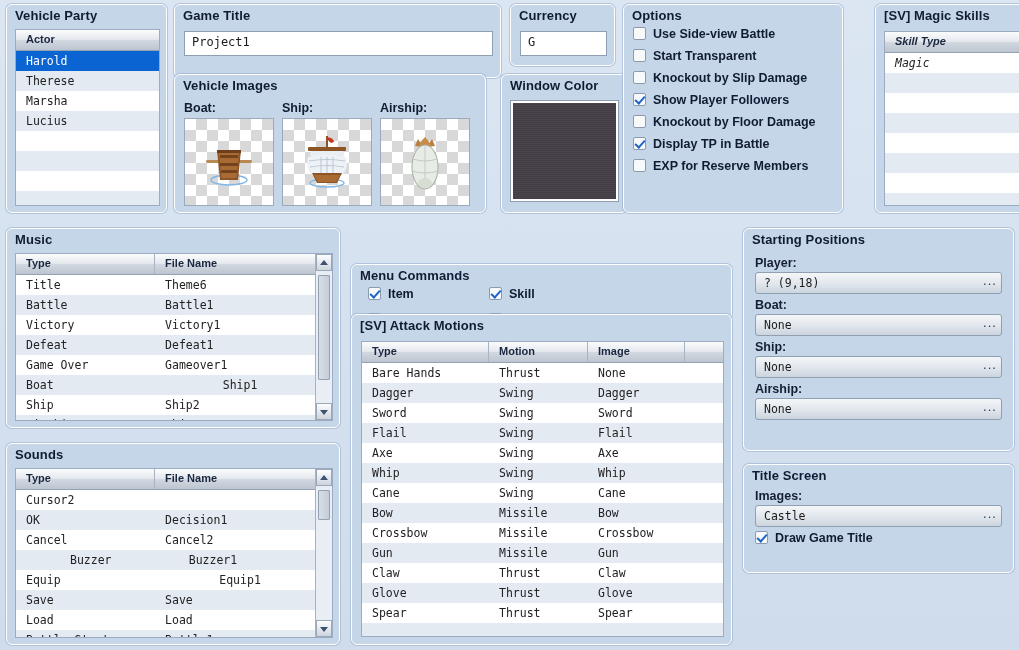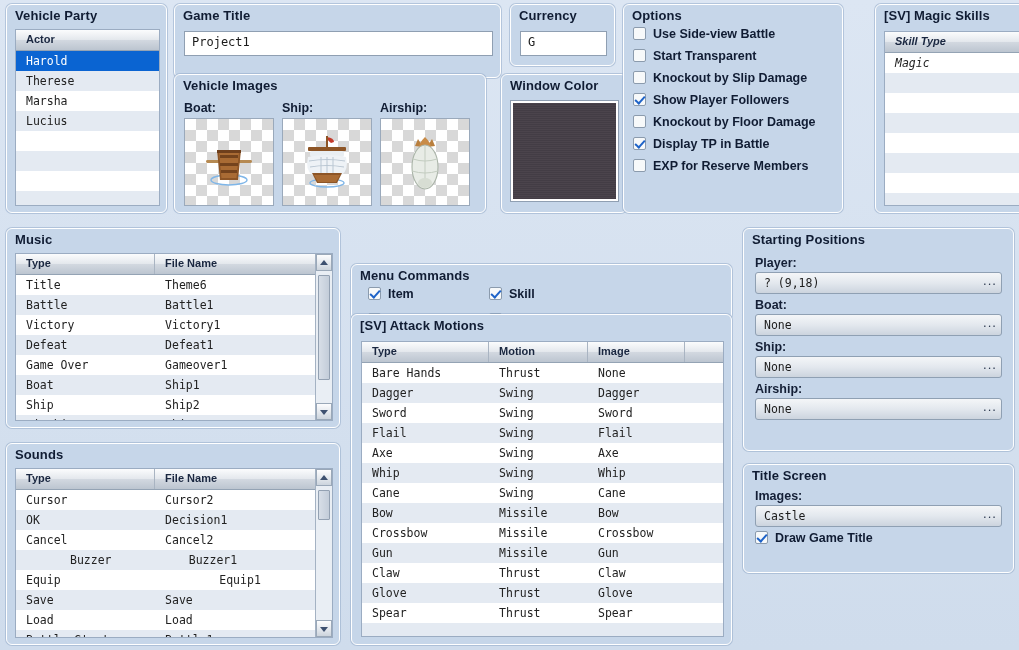--- a/index.html
+++ b/index.html
@@ -431,21 +431,21 @@
         <div class="lrow alt">
           <div class="lc" style="width: 140px;">Defeat</div>
           <div class="lc" style="width: 161px;">Defeat1</div>
         </div>
         <div class="lrow">
           <div class="lc" style="width: 140px;">Game Over</div>
           <div class="lc" style="width: 161px;">Gameover1</div>
         </div>
         <div class="lrow alt">
           <div class="lc" style="width: 140px;">Boat</div>
-          <div class="lc" style="width: 161px;">Ship1</div>
+          <div class="lc" style="width: 161px; text-align: center;">Ship1</div>
         </div>
         <div class="lrow">
           <div class="lc" style="width: 140px;">Ship</div>
           <div class="lc" style="width: 161px;">Ship2</div>
         </div>
         <div class="lrow alt">
           <div class="lc" style="width: 140px;">Airship</div>
           <div class="lc" style="width: 161px;">Ship3</div>
         </div>
       </div>
@@ -463,21 +463,20 @@
 
 <div class="group" style="left:6px; top:443px; width:334px; height:202px;">
   <div class="group-title">Sounds</div>
   <div class="listbox clip" style="position:absolute; left:8px; top:24px; width:318px; height:170px;">
     <div class="lhead" style="padding-right:17px;">
       <div class="hc" style="width:140px">Type</div>
       <div class="hc" style="width:161px">File Name</div>
     </div>
     <div id="sounds-rows" style="margin-right:17px;">
         <div class="lrow">
-          <div class="lc" style="width: 140px;">Cursor</div>
           <div class="lc" style="width: 161px;">Cursor2</div>
         </div>
         <div class="lrow alt">
           <div class="lc" style="width: 140px;">OK</div>
           <div class="lc" style="width: 161px;">Decision1</div>
         </div>
         <div class="lrow">
           <div class="lc" style="width: 140px;">Cancel</div>
           <div class="lc" style="width: 161px;">Cancel2</div>
         </div>

